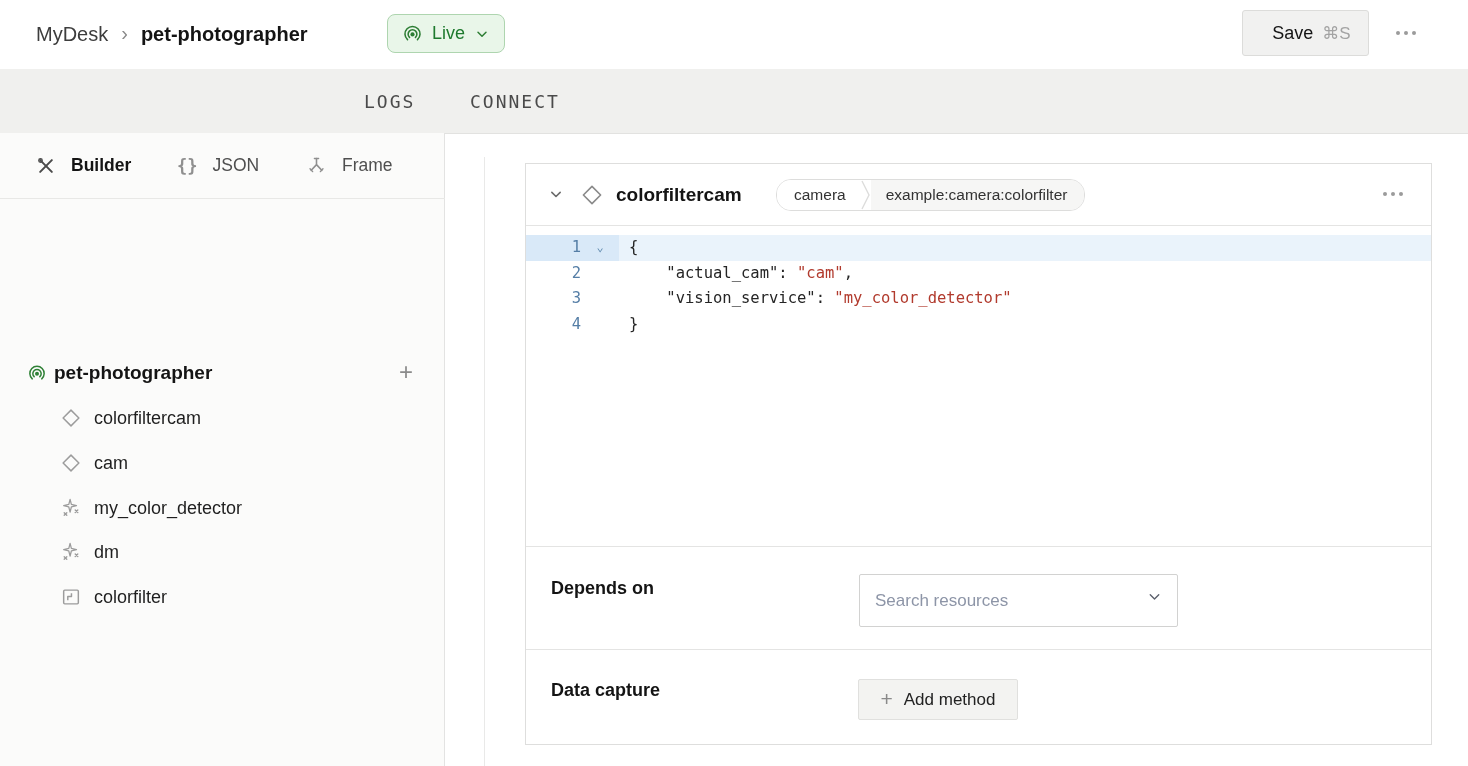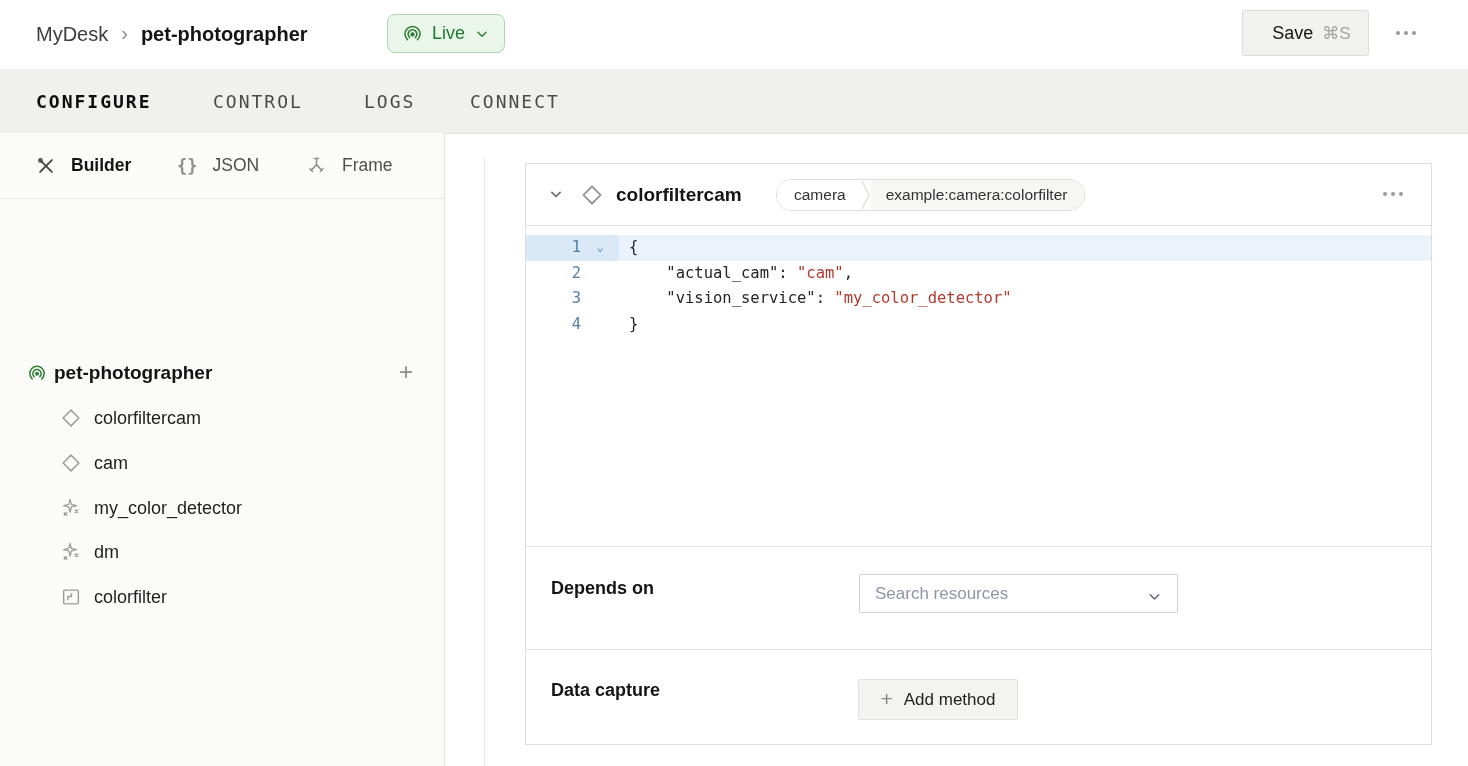--- a/index.html
+++ b/index.html
@@ -69,21 +69,21 @@
   .gut{width:93px;display:flex;flex-shrink:0;}
   .lnum{width:55px;text-align:right;color:#557ea6;}
   .fold{width:38px;text-align:center;color:#5b87ab;font-size:12px;cursor:pointer;}
   .codeln{flex:1;padding-left:10px;white-space:pre;color:#252525;}
   .ed-row.active .gut{background:#d9e9f8;}
   .ed-row.active .codeln{background:#eaf3fb;}
   .tok-str{color:#b13a2d;}
   
   .row-section{position:absolute;left:0;width:100%;border-top:1px solid #e4e4e3;box-sizing:border-box;}
   .sec-label{position:absolute;left:25px;font-size:18px;font-weight:700;color:#141414;}
-  .dep-select{position:absolute;left:333px;top:27px;width:319px;height:39px;box-sizing:border-box;
+  .dep-select{position:absolute;left:333px;top:27px;width:319px;height:53px;box-sizing:border-box;
               border:1px solid #d2d2d1;border-radius:2px;background:#fff;}
   .dep-input{position:absolute;left:0;top:0;width:100%;height:100%;border:none;outline:none;
              background:transparent;padding:0 40px 0 15px;box-sizing:border-box;font-size:17px;
              font-family:"Liberation Sans",sans-serif;color:#333;}
   .dep-input::placeholder{color:#8d95a7;opacity:1;}
   .dep-chevron{position:absolute;right:14px;top:13px;pointer-events:none;}
   .add-method-btn{position:absolute;left:332px;top:29px;width:160px;height:41px;box-sizing:border-box;
                   background:#f3f3f1;border:1px solid #e0e0de;border-radius:2px;display:flex;
                   align-items:center;justify-content:center;gap:11px;cursor:pointer;}
   .plus-glyph{font-size:21px;color:#8a8a8a;font-weight:400;line-height:1;transform:translateY(-1px);}
@@ -123,22 +123,20 @@
     </div>
 
     <div class="dots hdr-dots">
       <i></i>
         <i></i>
         <i></i>
     </div>
   </div>
 
   <div class="tabbar">
-    <div class="tab active" style="left:36px;">CONFIGURE</div>
-    <div class="tab" style="left:213px;">CONTROL</div>
     <div class="tab" style="left:364px;">LOGS</div>
     <div class="tab" style="left:470px;">CONNECT</div>
   </div>
 
   <div class="sidebar">
 
     <div class="mode-row">
       <div class="mode active" style="left:36px;">
         <span style="display:flex;">
           <svg width="20" height="20" viewBox="0 0 24 24" fill="none">

